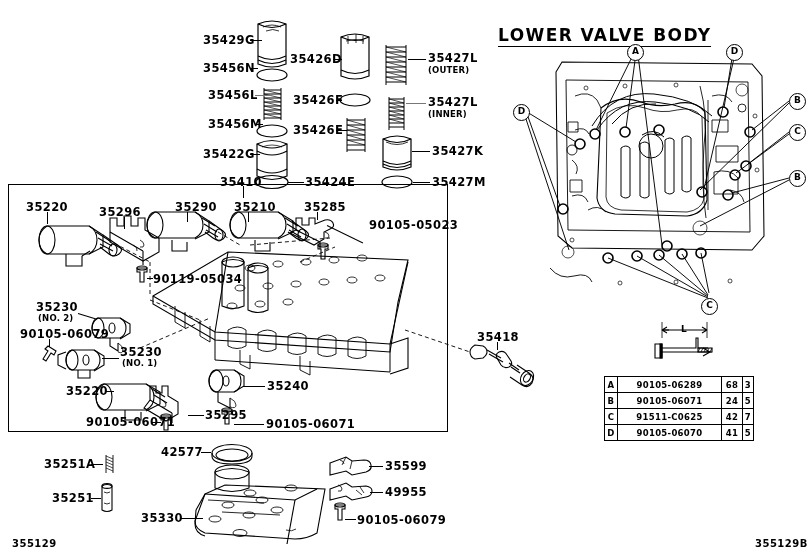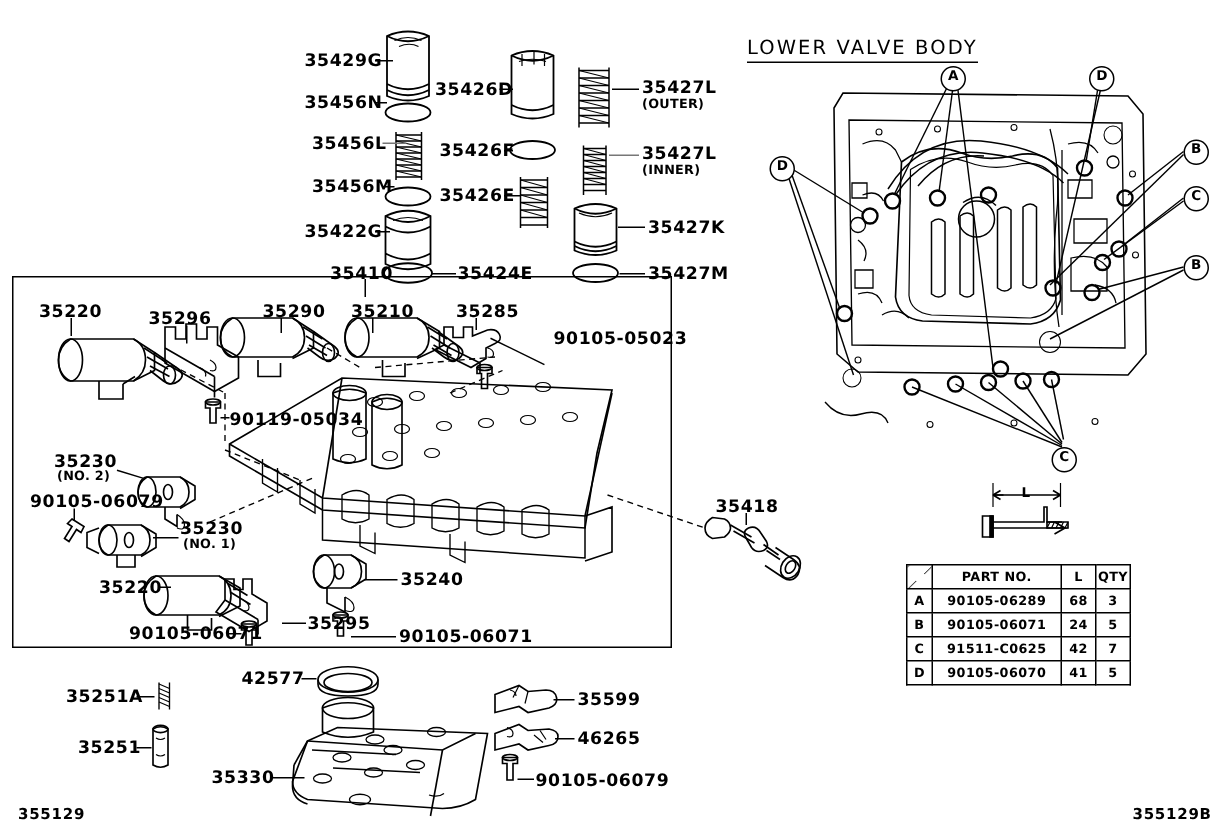--- a/index.html
+++ b/index.html
@@ -16,21 +16,21 @@
   .foot{position:absolute;font-size:10px;font-weight:bold;letter-spacing:.5px;}
   
   .ptable{position:absolute;left:604px;top:376px;width:150px;border-collapse:collapse;}
   .ptable td,.ptable th{border:1px solid #000;font-size:8.5px;font-weight:bold;
       text-align:center;padding:1px 0;letter-spacing:.3px;height:13px;}
   .ptable .c-key{width:16px;}
   .ptable .c-pn{width:86px;}
   .ptable .c-l{width:22px;}
   .ptable .c-q{width:22px;}
   .diagtl{background:linear-gradient(to bottom right,transparent 49.3%,#000 49.3%,#000 50.7%,transparent 50.7%);}
-  .title{position:absolute;font-size:13px;font-weight:normal;letter-spacing:1.4px;
+  .title{position:absolute;font-size:17px;font-weight:bold;letter-spacing:1.4px;
          border-bottom:1.6px solid #000;padding-bottom:1px;}
   .cball{position:absolute;width:15px;height:15px;border:1.3px solid #000;border-radius:50%;
          font-size:9px;font-weight:bold;text-align:center;line-height:13px;background:#fff;}
 </style>
 </head>
 <body>
 
 <svg width="811" height="560">
   <g fill="none" stroke="#000" stroke-width="1.2">
 
@@ -563,46 +563,40 @@
 
 <div class="lbl" style="left:161px;top:445px;">42577</div>
 <div class="ld ldh" style="left:201px;top:452px;width:10px;"></div>
 
 <div class="lbl" style="left:141px;top:511px;">35330</div>
 <div class="ld ldh" style="left:181px;top:518px;width:22px;"></div>
 
 <div class="lbl" style="left:385px;top:459px;">35599</div>
 <div class="ld ldh" style="left:369px;top:466px;width:14px;"></div>
 
-<div class="lbl" style="left:385px;top:485px;">46265</div>
+<div class="lbl" style="left:385px;top:485px;">49955</div>
 <div class="ld ldh" style="left:370px;top:492px;width:13px;"></div>
 
 <div class="lbl" style="left:357px;top:513px;">90105-06079</div>
 <div class="ld ldh" style="left:345px;top:519px;width:11px;"></div>
 
 <div class="title" style="left:498px;top:25px;">LOWER VALVE BODY</div>
 
 <div class="cball" style="left:627px;top:44px;">A</div>
 <div class="cball" style="left:726px;top:44px;">D</div>
 <div class="cball" style="left:513px;top:104px;">D</div>
 <div class="cball" style="left:789px;top:93px;">B</div>
 <div class="cball" style="left:789px;top:124px;">C</div>
 <div class="cball" style="left:789px;top:170px;">B</div>
 <div class="cball" style="left:701px;top:298px;">C</div>
 
 <div class="lbl sm" style="left:681px;top:324px;">L</div>
 
 <table class="ptable">
   <tbody>
-      <tr>
-    <th class="c-key diagtl"></th>
-    <th class="c-pn">PART NO.</th>
-    <th class="c-l">L</th>
-    <th class="c-q">QTY</th>
-  </tr>
   <tr>
     <td>A</td>
     <td>90105-06289</td>
     <td>68</td>
     <td>3</td>
   </tr>
   <tr>
     <td>B</td>
     <td>90105-06071</td>
     <td>24</td>

